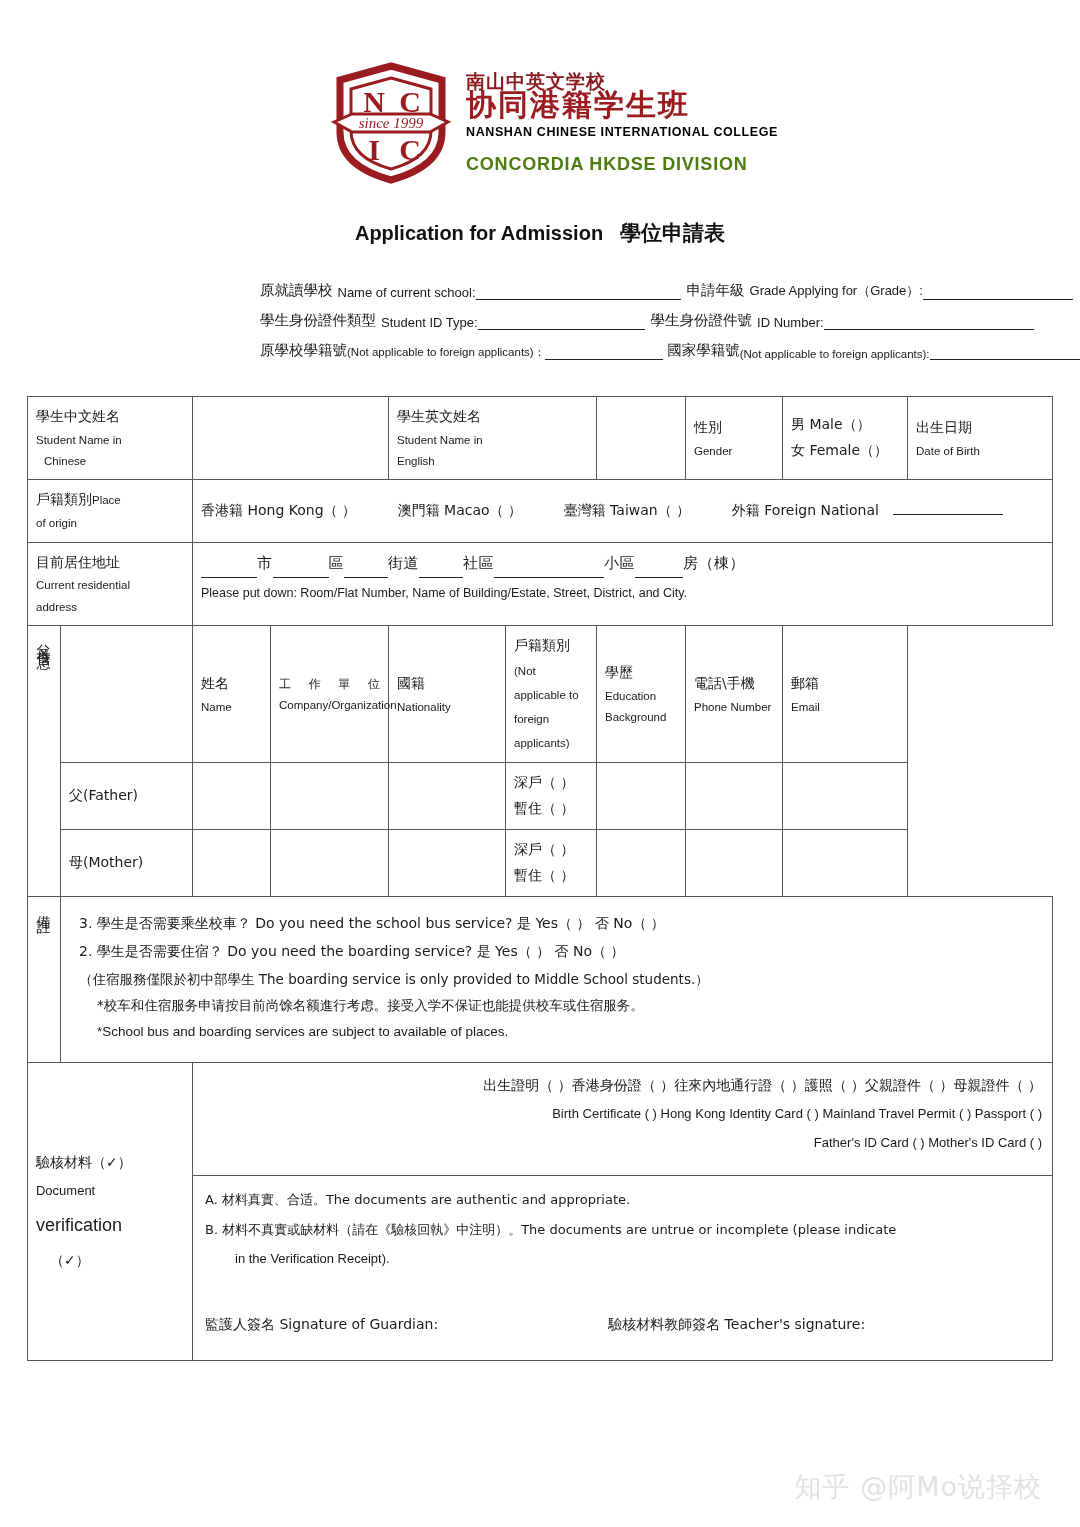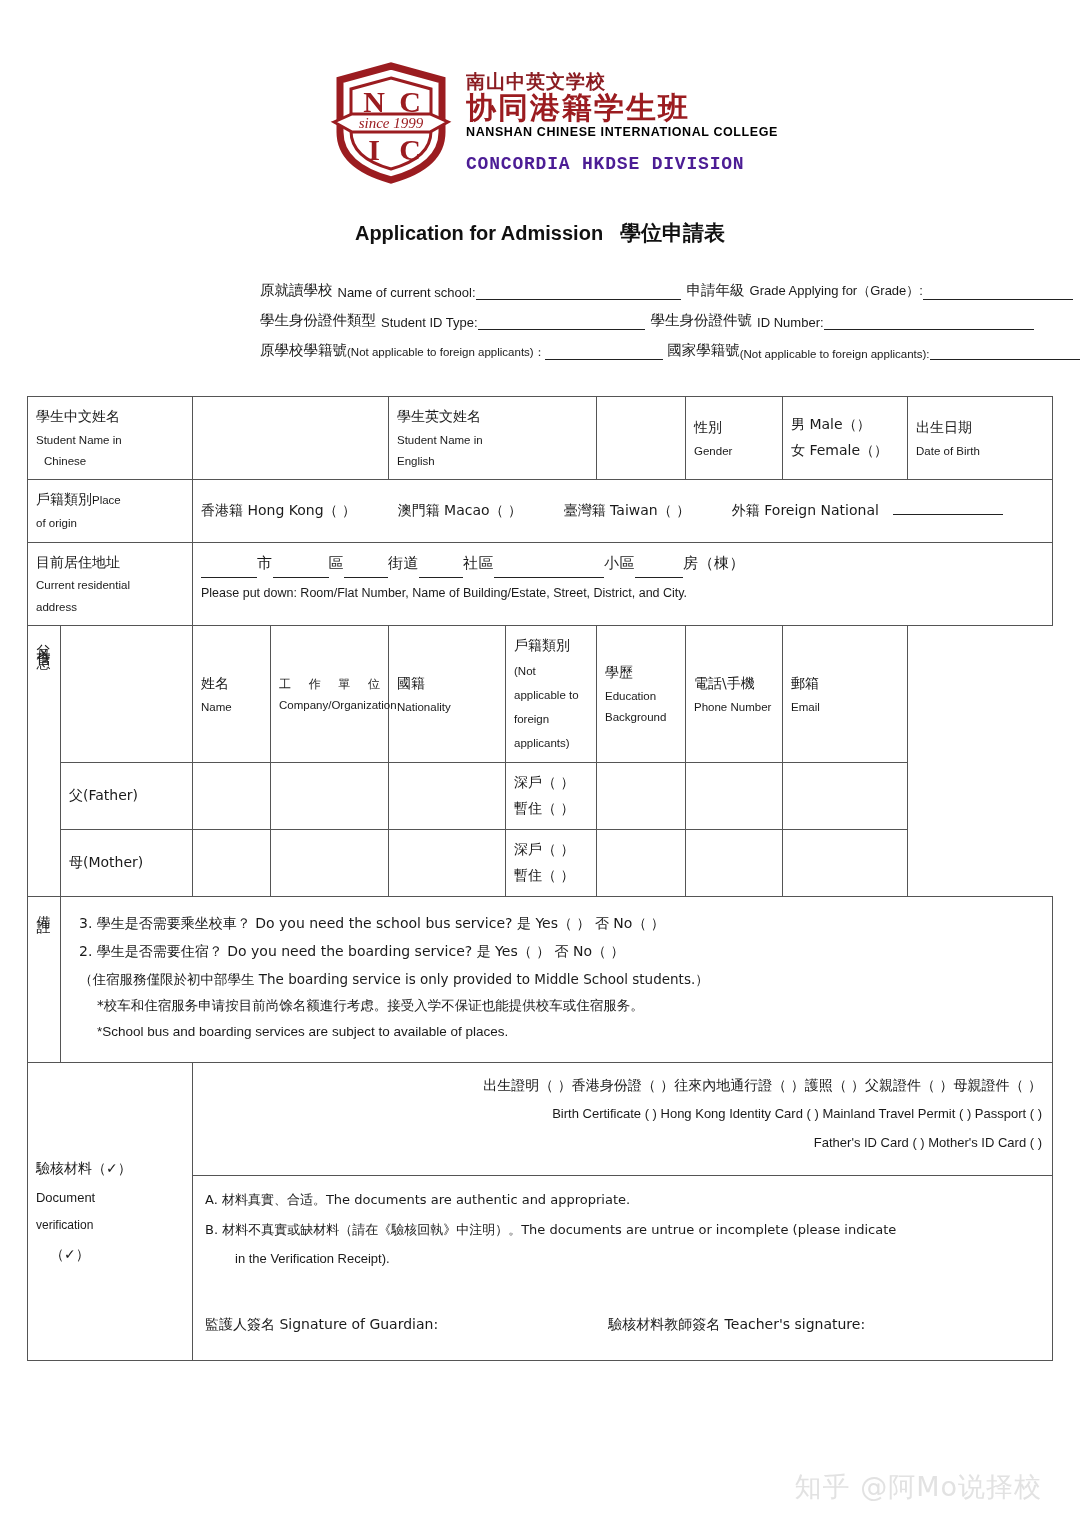--- a/index.html
+++ b/index.html
@@ -45,36 +45,35 @@
     color: #8b1d22;
     letter-spacing: 1px;
     font-family: "DejaVu Sans", sans-serif;
   }
   .logo-cn-big {
     font-size: 30px;
     font-weight: 700;
     color: #9b1c20;
     letter-spacing: 2px;
     margin-top: 0;
-    font-family: Liberation Serif, serif;
+    font-family: Liberation Mono, monospace;
   }
   .logo-en-small {
     font-size: 12.5px;
     font-weight: 700;
     color: #000000;
     letter-spacing: 0.6px;
     margin-top: 3px;
   }
   .logo-en-big {
     font-size: 18px;
     font-weight: 700;
-    color: #4c1d95;
+    color: #4d7c0f;
     letter-spacing: 0.8px;
     margin-top: 16px;
-    font-family: Liberation Mono, monospace;
   }
 
   
   .photo-box {
     position: absolute;
     left: 856px;
     top: 62px;
     width: 132px;
     height: 175px;
     border: 2px solid #222;
@@ -410,21 +409,21 @@
       <div class="remark-note inline-cn">（住宿服務僅限於初中部學生 The boarding service is only provided to Middle School students.）</div>
       <div class="remark-note remark-ind inline-cn">*校车和住宿服务申请按目前尚馀名额進行考虑。接受入学不保证也能提供校车或住宿服务。</div>
       <div class="remark-note remark-ind">*School bus and boarding services are subject to available of places.</div>
     </td>
   </tr>
 
   <tr>
     <td colspan="2" rowspan="2" style="vertical-align:middle;line-height:2.2;">
       <span class="lbl-cn">驗核材料（✓）</span>
       <span class="lbl-en" style="font-size:13px">Document</span>
-      <span class="lbl-en" style="font-size:12px">verification</span>
+      <span class="lbl-en" style="font-size:18px">verification</span>
       <span class="lbl-cn" style="padding-left:14px">（✓）</span>
     </td>
     <td colspan="8" class="doc-list" style="padding:12px 10px 14px 12px;">
       <p class="inline-cn">出生證明（  ）香港身份證（   ）往來內地通行證（   ）護照（   ）父親證件（   ）母親證件（   ）</p>
       <p>Birth Certificate (   ) Hong Kong Identity Card (   ) Mainland Travel Permit (    ) Passport (    )</p>
       <p>Father's ID Card (    ) Mother's ID Card (    )</p>
     </td>
   </tr>
 
   <tr>

